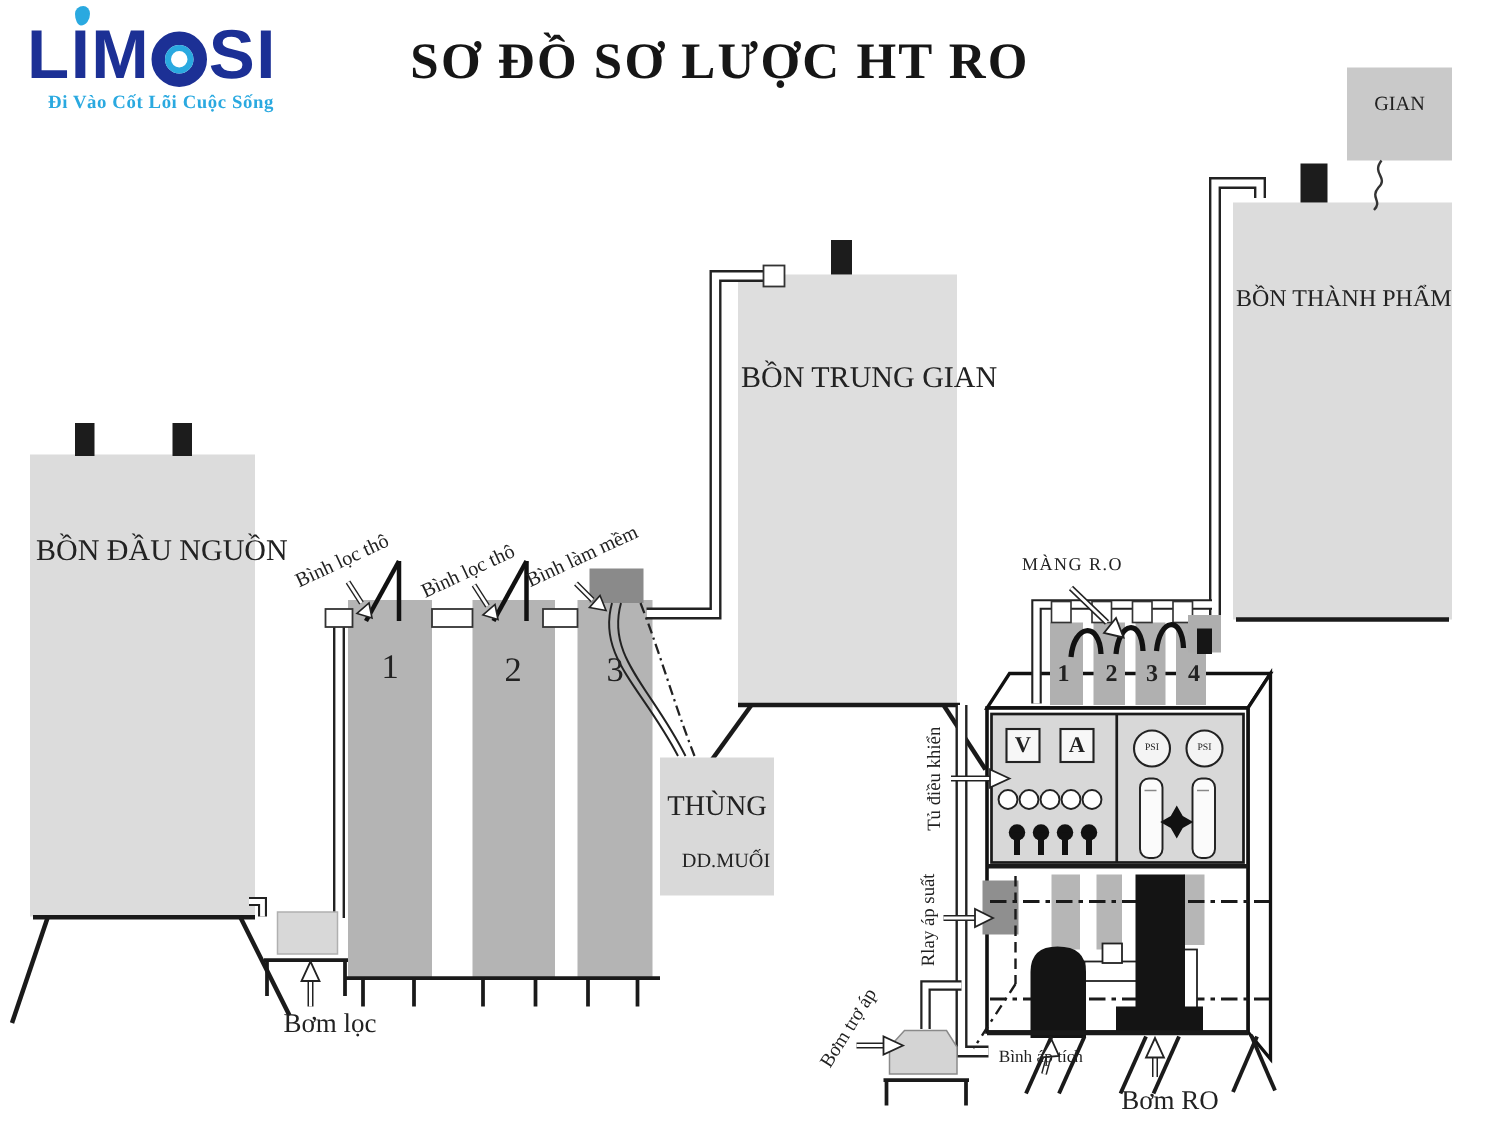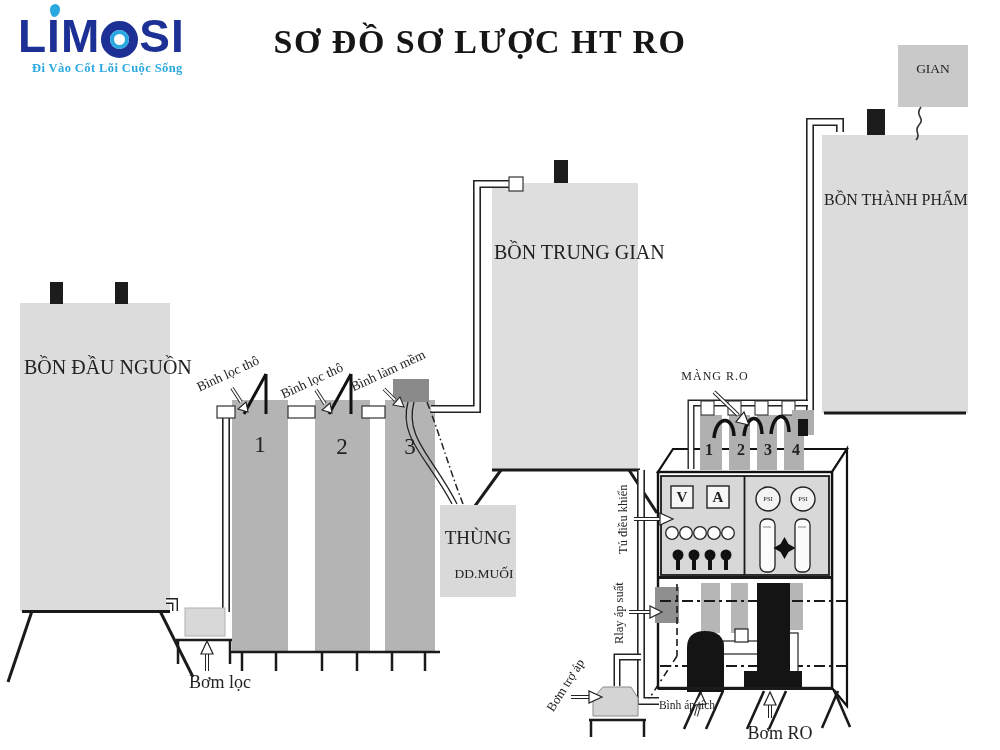--- a/index.html
+++ b/index.html
@@ -282,15 +282,15 @@
 <div class="lbl" style="left:707px;top:489px;width:22px;font-size:15px;font-weight:700;">A</div>
 <div class="lbl" style="left:756px;top:495px;width:24px;font-size:6.5px;">PSI</div>
 <div class="lbl" style="left:791px;top:495px;width:24px;font-size:6.5px;">PSI</div>
 
 <div class="lbl rot" style="left:563px;top:512px;width:120px;font-size:12.5px;transform:rotate(-90deg);">Tủ điều khiển</div>
 <div class="lbl rot" style="left:564px;top:606px;width:110px;font-size:12.5px;transform:rotate(-90deg);">Rlay áp suất</div>
 <div class="lbl rot" style="left:511px;top:678px;width:110px;font-size:13px;transform:rotate(-58deg);">Bơm trợ áp</div>
 
 <div class="lbl" style="left:180px;top:672px;width:80px;font-size:18px;">Bơm lọc</div>
 <div class="lbl" style="left:735px;top:723px;width:90px;font-size:18px;">Bơm RO</div>
-<div class="lbl" style="left:652px;top:699px;width:70px;font-size:11.5px;text-align:center;">Bình áp tích</div>
+<div class="lbl" style="left:652px;top:699px;width:70px;font-size:11.5px;text-align:right;">Bình áp tích</div>
 
 </div>
 
 </body></html>

